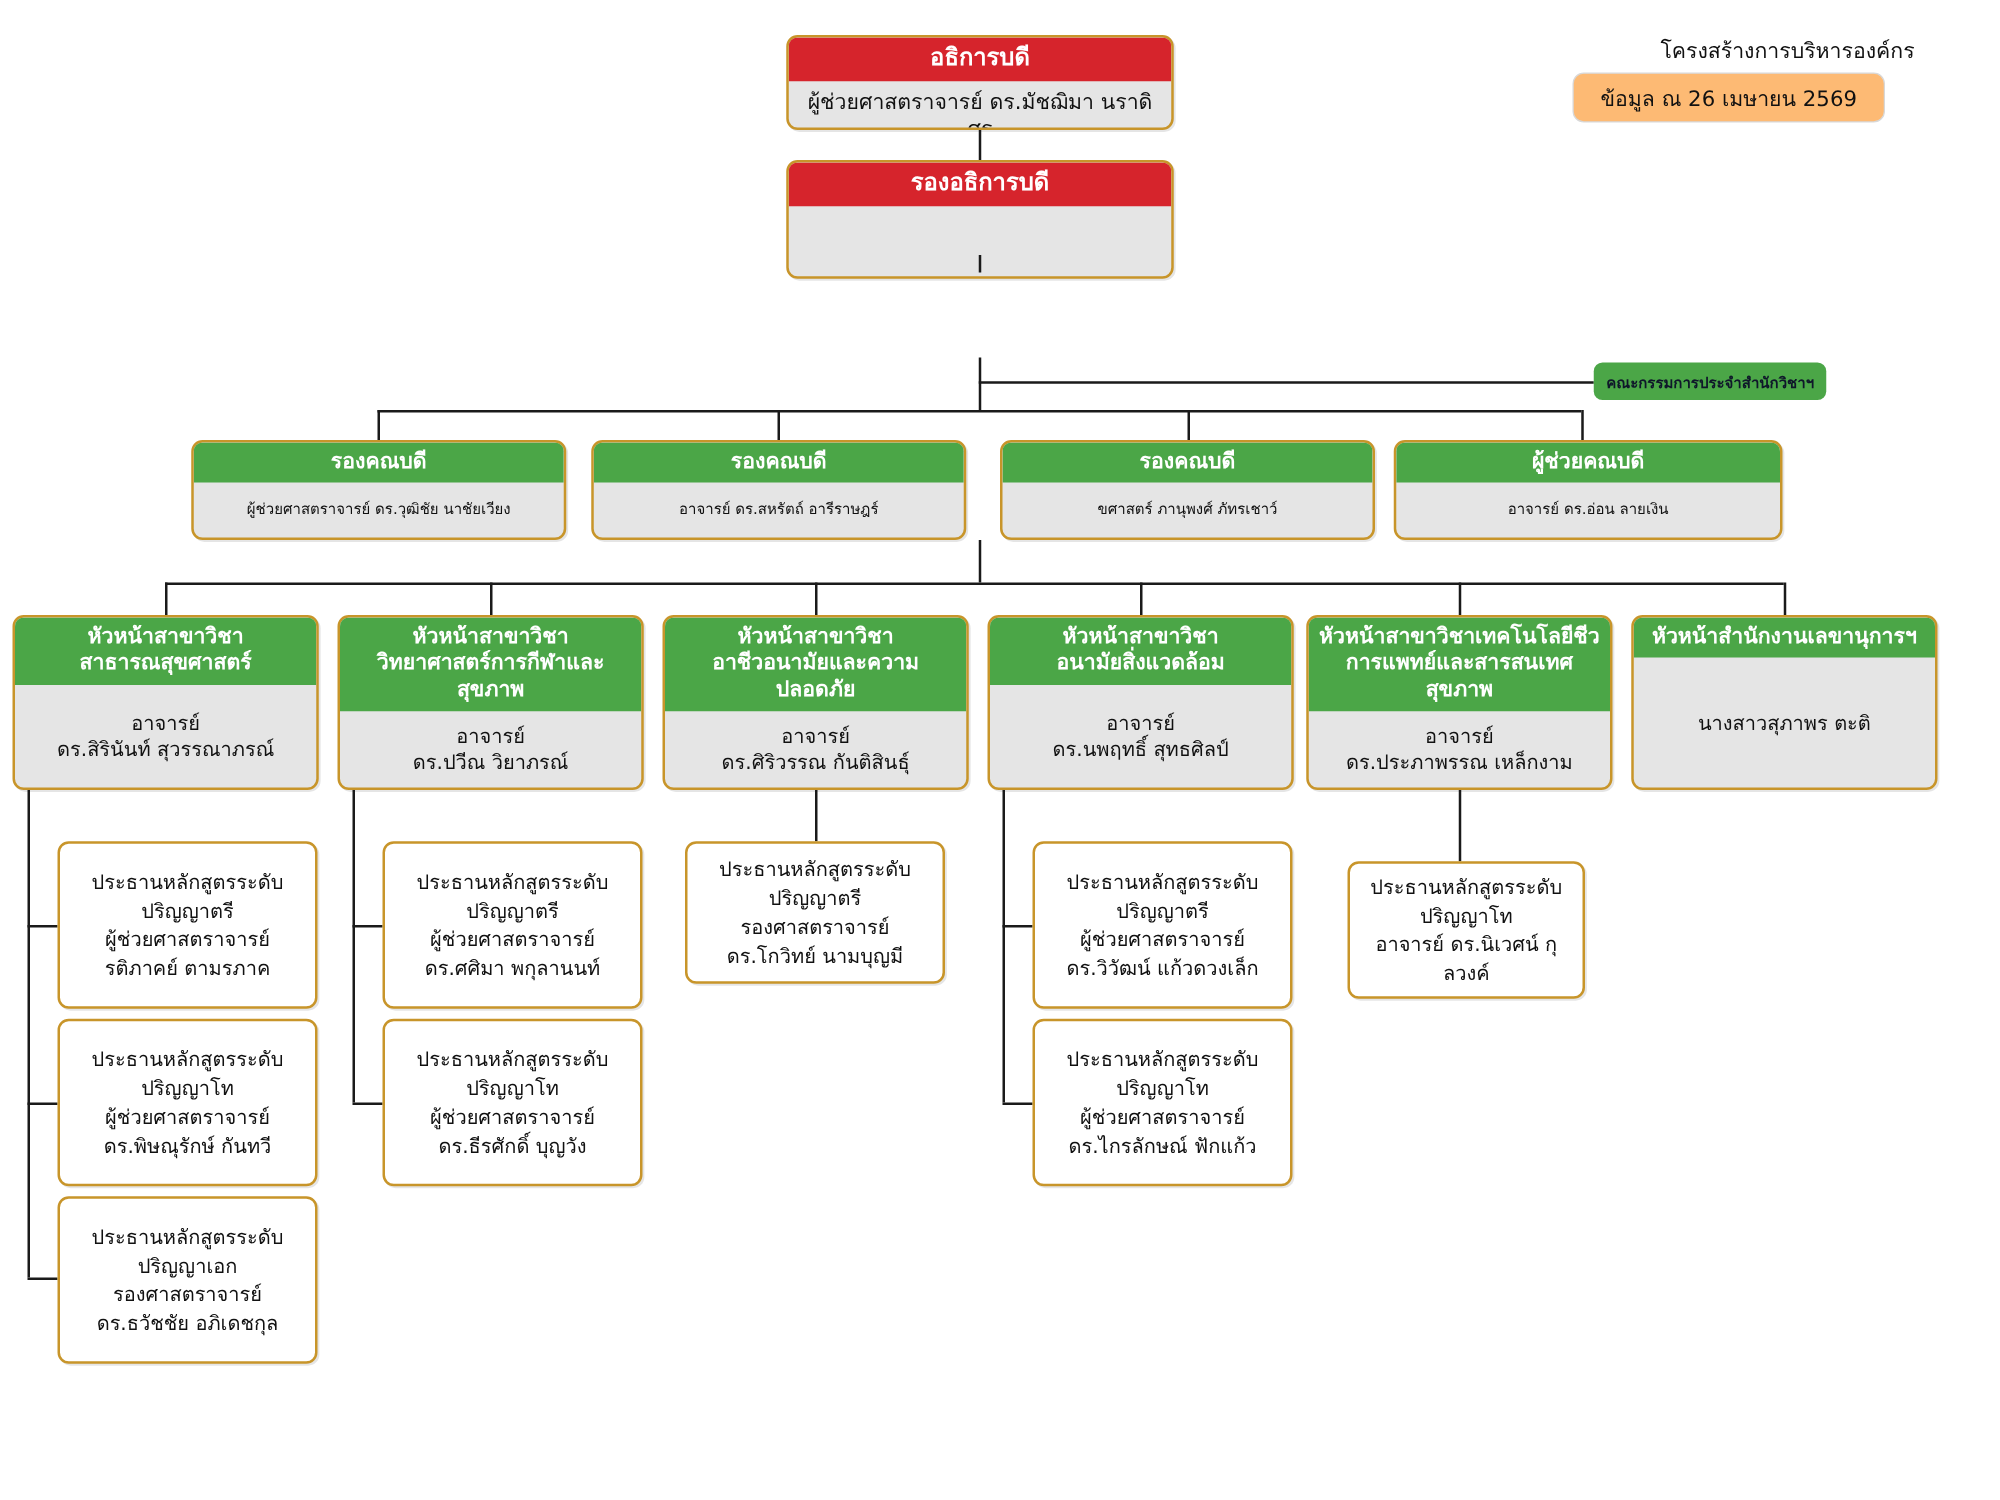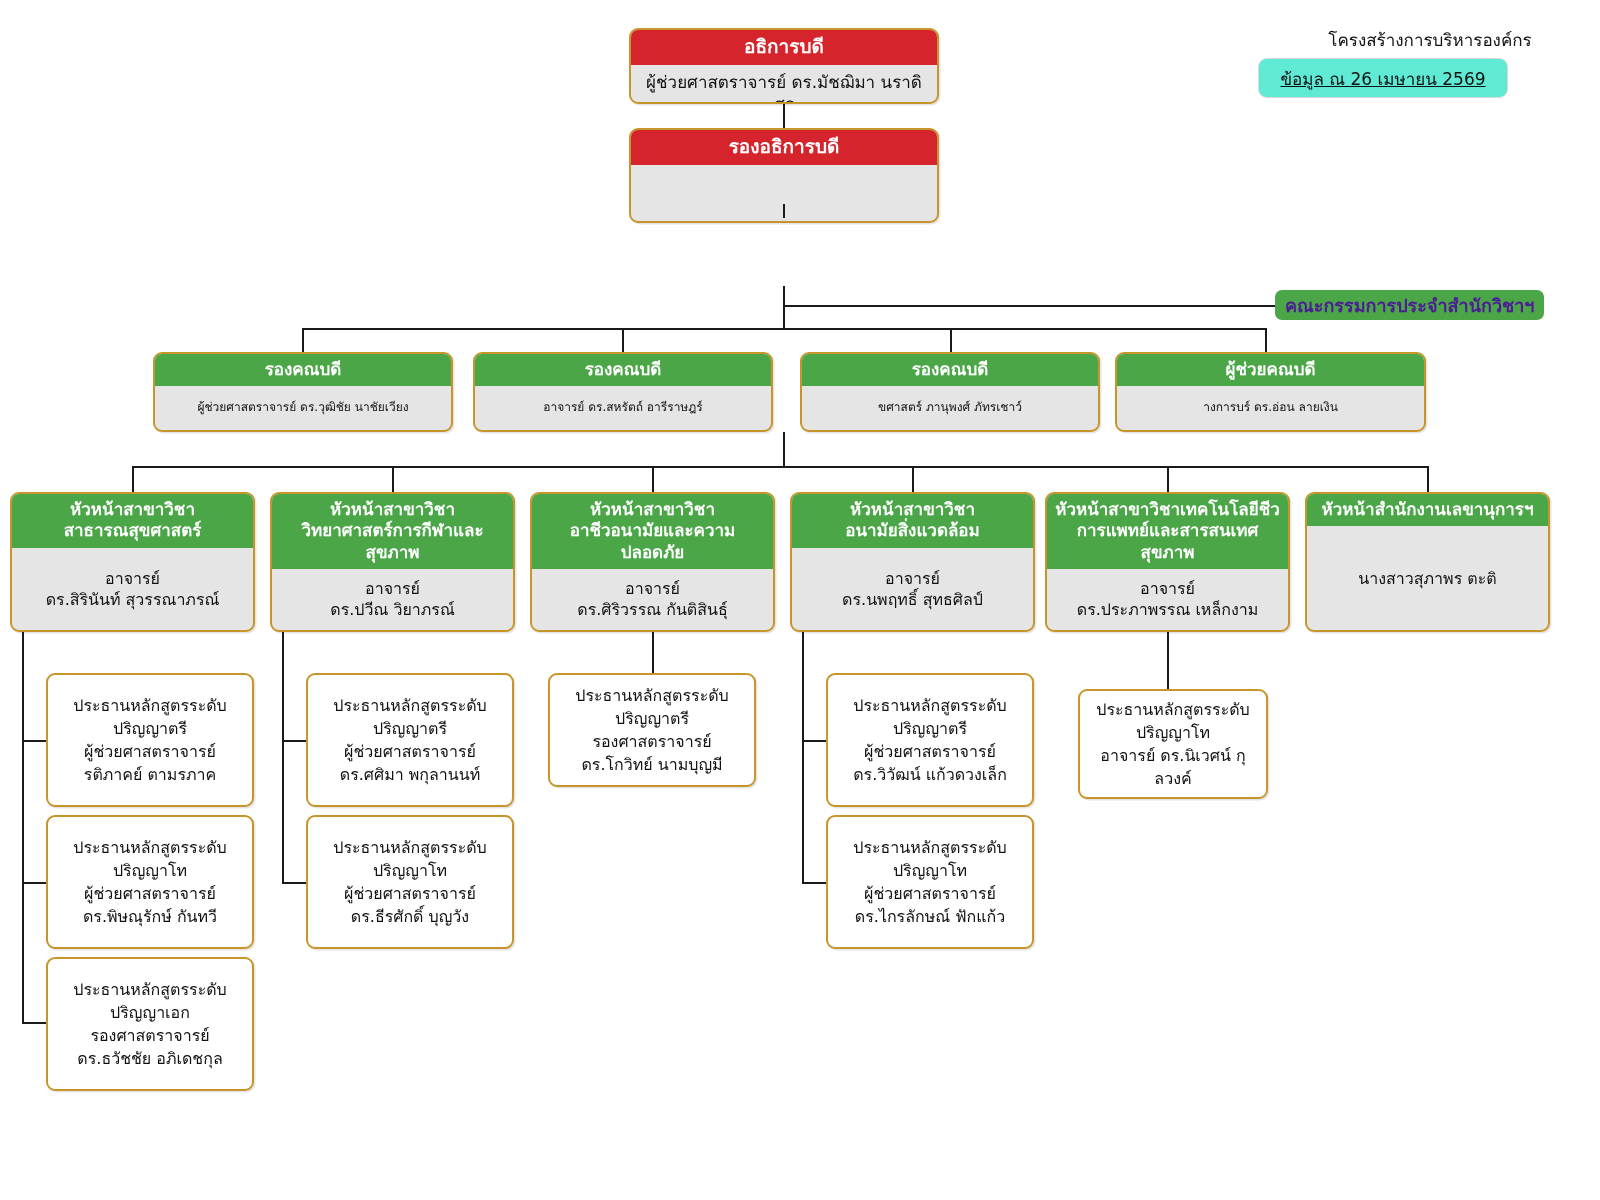--- a/index.html
+++ b/index.html
@@ -88,22 +88,22 @@
     padding: 8px 10px;
     color: #111111;
     box-shadow: 1.5px 1.5px 0 rgba(0,0,0,0.10);
   }
 
   
   .committee {
     position: absolute;
     background: #4ba647;
     border-radius: 7px;
-    color: #4c1d95;
-    font-size: 18px;
+    color: #0f172a;
+    font-size: 12px;
     font-weight: bold;
     display: flex;
     align-items: center;
     justify-content: center;
     text-align: center;
     padding: 4px 10px;
     white-space: nowrap;
   }
 
   
@@ -111,28 +111,27 @@
     position: absolute;
     font-size: 17px;
     text-align: center;
     color: #111111;
     white-space: nowrap;
   }
   .legend-date {
     position: absolute;
     border: 1px solid #d8d8d8;
     border-radius: 9px;
-    background: #5eead4;
+    background: #fdba74;
     font-size: 17px;
     color: #111111;
     display: flex;
     align-items: center;
     justify-content: center;
     white-space: nowrap;
-    text-decoration: underline;
   }
 
   .ml { white-space: pre-line; }
 </style>
 </head>
 <body>
 
 <div id="canvas">
 
   <div class="legend-title" style="left:1280px; top:26px; width:300px;">โครงสร้างการบริหารองค์กร</div>
@@ -169,21 +168,21 @@
   <div class="card deputy" style="left:473px; top:352px; width:300px; height:80px;">
     <div class="hdr green">รองคณบดี</div>
     <div class="body">อาจารย์ ดร.สหรัตถ์ อารีราษฎร์</div>
   </div>
   <div class="card deputy" style="left:800px; top:352px; width:300px; height:80px;">
     <div class="hdr green">รองคณบดี</div>
     <div class="body">ขศาสตร์ ภานุพงศ์ ภัทรเชาว์</div>
   </div>
   <div class="card deputy" style="left:1115px; top:352px; width:311px; height:80px;">
     <div class="hdr green">ผู้ช่วยคณบดี</div>
-    <div class="body">างการบร์ ดร.อ่อน ลายเงิน</div>
+    <div class="body">อาจารย์ ดร.อ่อน ลายเงิน</div>
   </div>
 
   <div class="line v" style="left:783px; top:432px; height:34px;"></div>
   <div class="line h" style="left:132px; top:466px; width:1295px;"></div>
   <div class="line v" style="left:132px; top:466px; height:26px;"></div>
   <div class="line v" style="left:392px; top:466px; height:26px;"></div>
   <div class="line v" style="left:652px; top:466px; height:26px;"></div>
   <div class="line v" style="left:912px; top:466px; height:26px;"></div>
   <div class="line v" style="left:1167px; top:466px; height:26px;"></div>
   <div class="line v" style="left:1427px; top:466px; height:26px;"></div>

